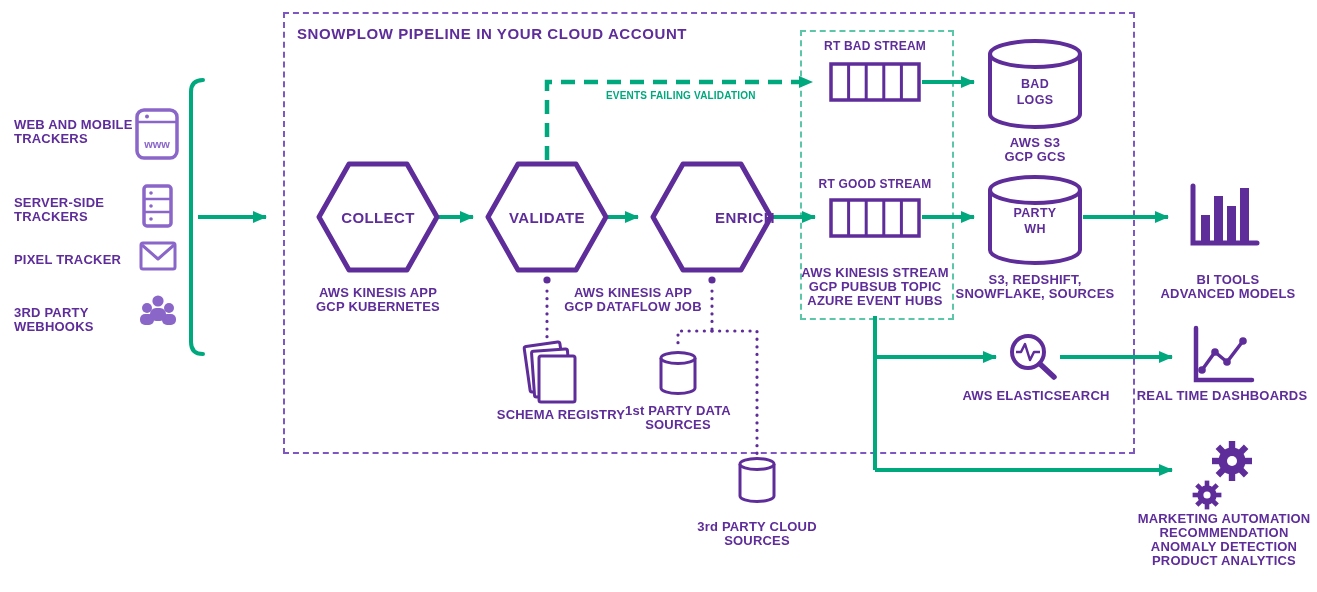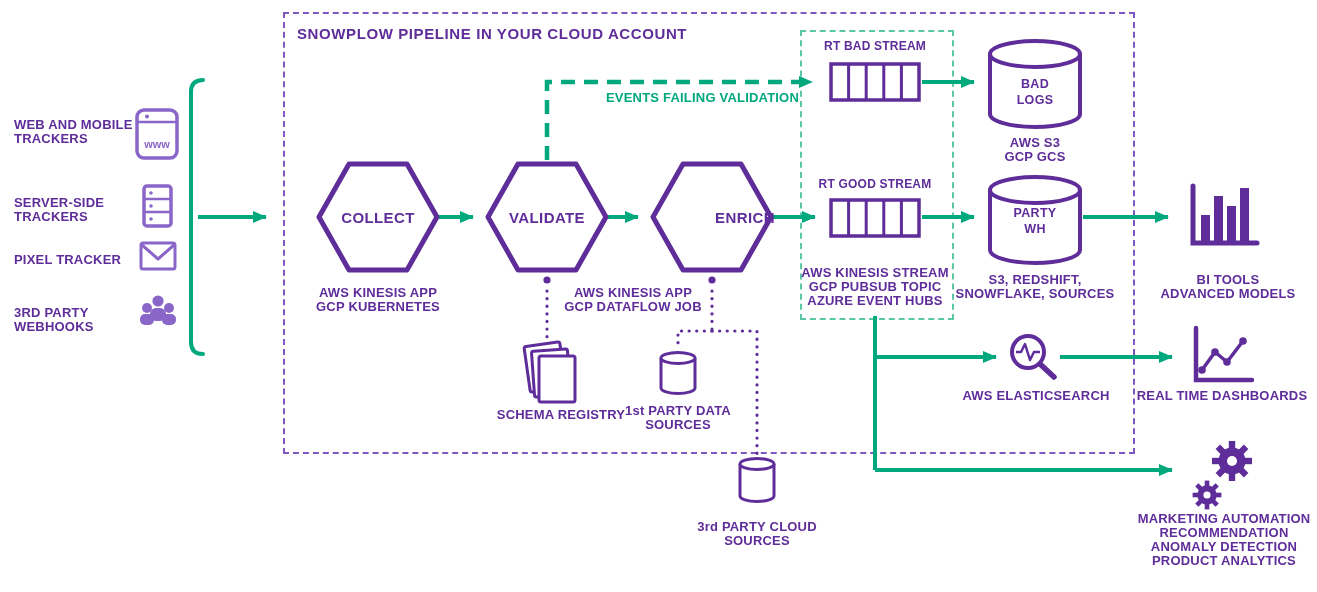--- a/index.html
+++ b/index.html
@@ -16,21 +16,21 @@
   .pipeline-box{left:283px;top:12px;width:848px;height:438px;border:2px dashed var(--purple-mid);}
   .stream-box{left:800px;top:30px;width:150px;height:286px;border:2px dashed var(--teal-light);}
   svg.layer{position:absolute;left:0;top:0;z-index:1;}
   .lbl{position:absolute;z-index:2;font-weight:700;color:var(--purple);font-size:13px;
        letter-spacing:.2px;white-space:nowrap;line-height:1;}
   .c{transform:translateX(-50%);text-align:center;}
   .title{font-size:15px;letter-spacing:.6px;}
   .hex{font-size:15px;letter-spacing:.4px;}
   .cyl{font-size:12.5px;letter-spacing:.3px;}
   .stream-title{font-size:12px;}
-  .teal-lbl{color:var(--teal);font-size:13px;padding-left:18px;}
+  .teal-lbl{color:var(--teal);font-size:10px;padding-left:18px;}
 </style>
 </head>
 <body>
 
 <div class="canvas">
 
   <div class="box pipeline-box"></div>
   <div class="box stream-box"></div>
 
   <svg class="layer" width="1317" height="592" viewBox="0 0 1317 592">

